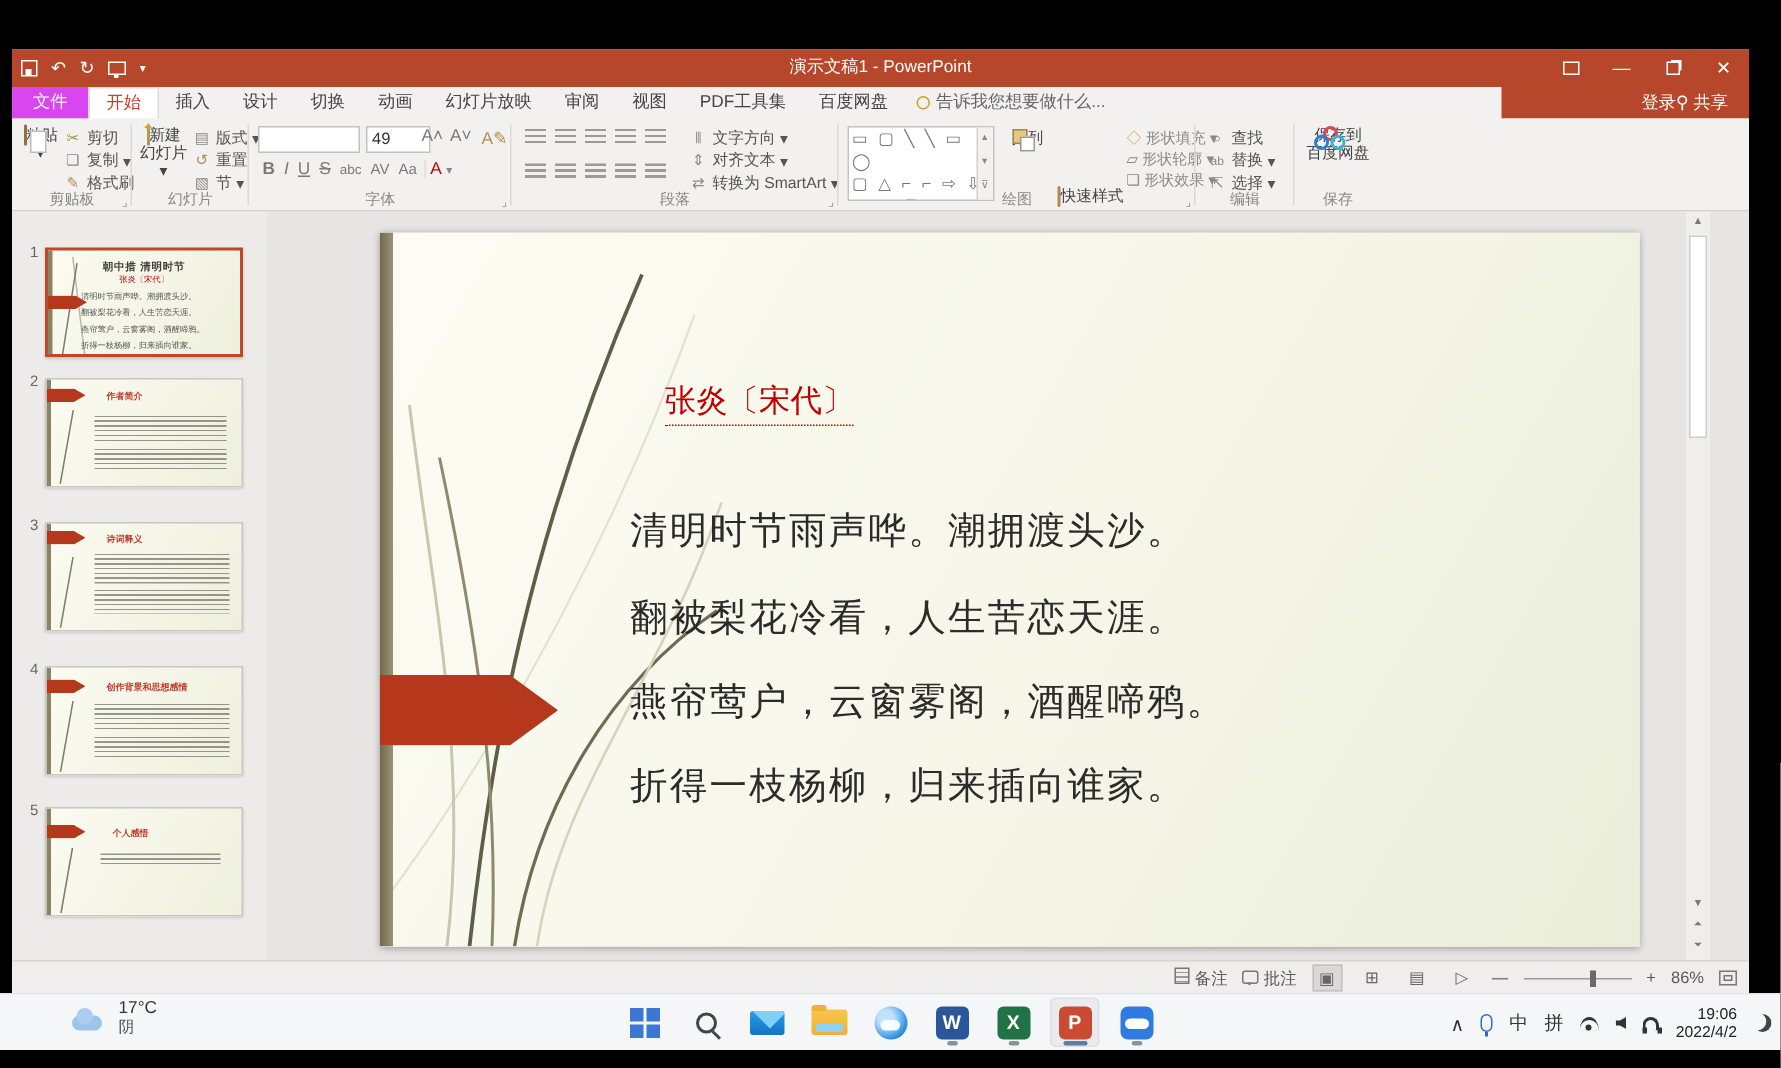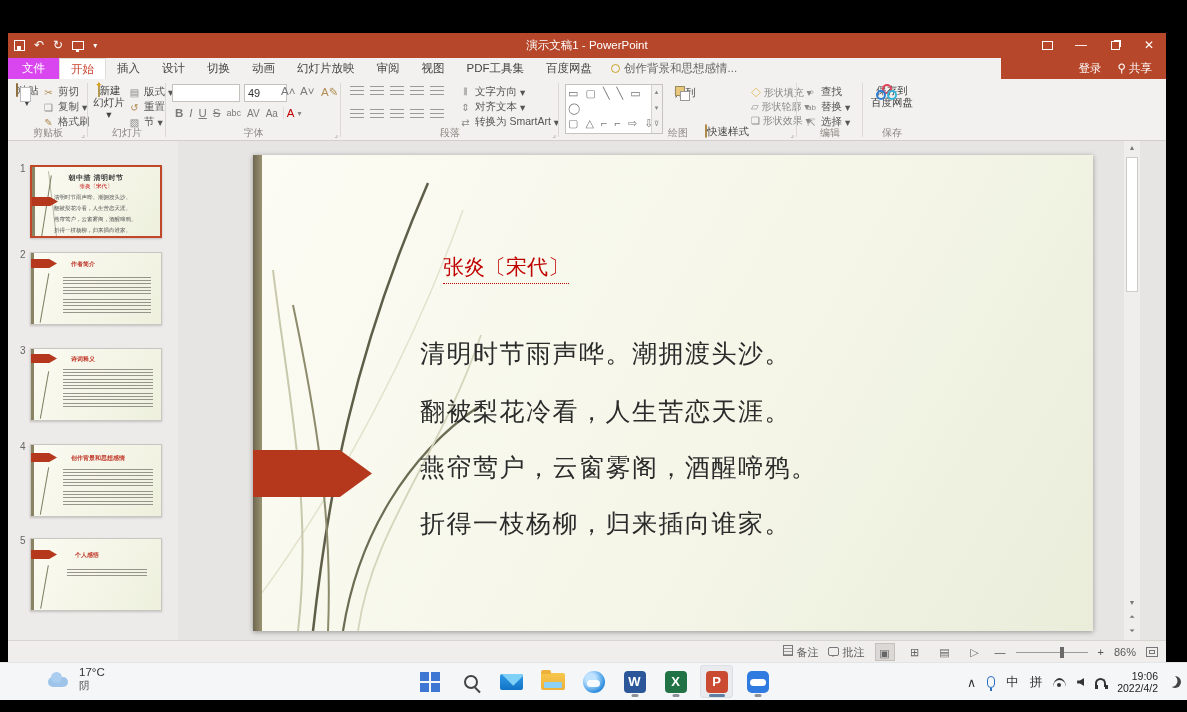--- a/index.html
+++ b/index.html
@@ -20,21 +20,21 @@
   .mini-mon { width:12px; height:9px; border:1.5px solid #fff; position:relative; }
   .mini-mon:after { content:""; position:absolute; left:3px; bottom:-3px; width:3px; height:2px; background:#fff; }
   .win-title { position:absolute; left:0; right:0; top:0; height:25px; text-align:center; font-size:11.5px; line-height:25px; color:#fff; }
   .win-controls { position:absolute; right:0; top:0; display:flex; height:25px; }
   .win-controls .wc { width:34px; height:25px; color:#fff; font-size:12px; text-align:center; line-height:25px; }
   .ribbon-opt-ic { width:11px; height:9px; border:1px solid #fff; display:inline-block; position:relative; top:1px; }
   .restore-ic { width:9px; height:9px; border:1px solid #fff; display:inline-block; position:relative; top:1px; box-shadow:2px -2px 0 -1px #fff; }
 
   
   .tabrow { position:absolute; left:0; top:25px; width:100%; height:21px; background:#f3f1ef; }
-  .tabrow .red-corner { position:absolute; right:0; top:0; height:21px; width:165px; background:#B7472A; display:flex; align-items:center; justify-content:flex-end; gap:16px; padding-right:14px; color:#fff; font-size:11.5px; }
+  .tabrow .red-corner { position:absolute; right:0; top:0; height:21px; width:165px; background:#B7472A; display:flex; align-items:center; justify-content:flex-end; gap:0; padding-right:14px; color:#fff; font-size:11.5px; }
   .tabs { display:flex; align-items:stretch; height:21px; }
   .tab { padding:0 11px; font-size:11.5px; line-height:21px; color:#444; cursor:default; white-space:nowrap; }
   .tab.file { background:#d946ef; color:#fff; padding:0 14px; }
   .tab.active { background:#fff; color:#C8402A; border:1px solid #e0dcd8; border-bottom:none; }
   .tellme { display:flex; align-items:center; gap:4px; font-size:11.5px; color:#666; padding:0 8px; line-height:21px; }
   .bulb { width:9px; height:9px; border-radius:50%; border:1.5px solid #c9a227; position:relative; top:0; }
 
   
   .ribbon { position:absolute; left:0; top:46px; width:100%; height:62px; background:#f3f1ef; border-bottom:1px solid #d2cecb; font-size:11px; color:#444; }
   .grp-label { position:absolute; bottom:1px; width:100%; text-align:center; font-size:10px; color:#8a8782; }
@@ -184,21 +184,21 @@
       <span class="tab">设计</span>
       <span class="tab">切换</span>
       <span class="tab">动画</span>
       <span class="tab">幻灯片放映</span>
       <span class="tab">审阅</span>
       <span class="tab">视图</span>
       <span class="tab">PDF工具集</span>
       <span class="tab">百度网盘</span>
       <span class="tellme">
         <span class="bulb"></span>
-        <span>创作背景和思想感情...</span>
+        <span>告诉我您想要做什么...</span>
       </span>
     </div>
     <div class="red-corner">
       <span>登录</span>
       <span>⚲ <span>共享</span></span>
     </div>
   </div>
 
   <div class="ribbon">
 

